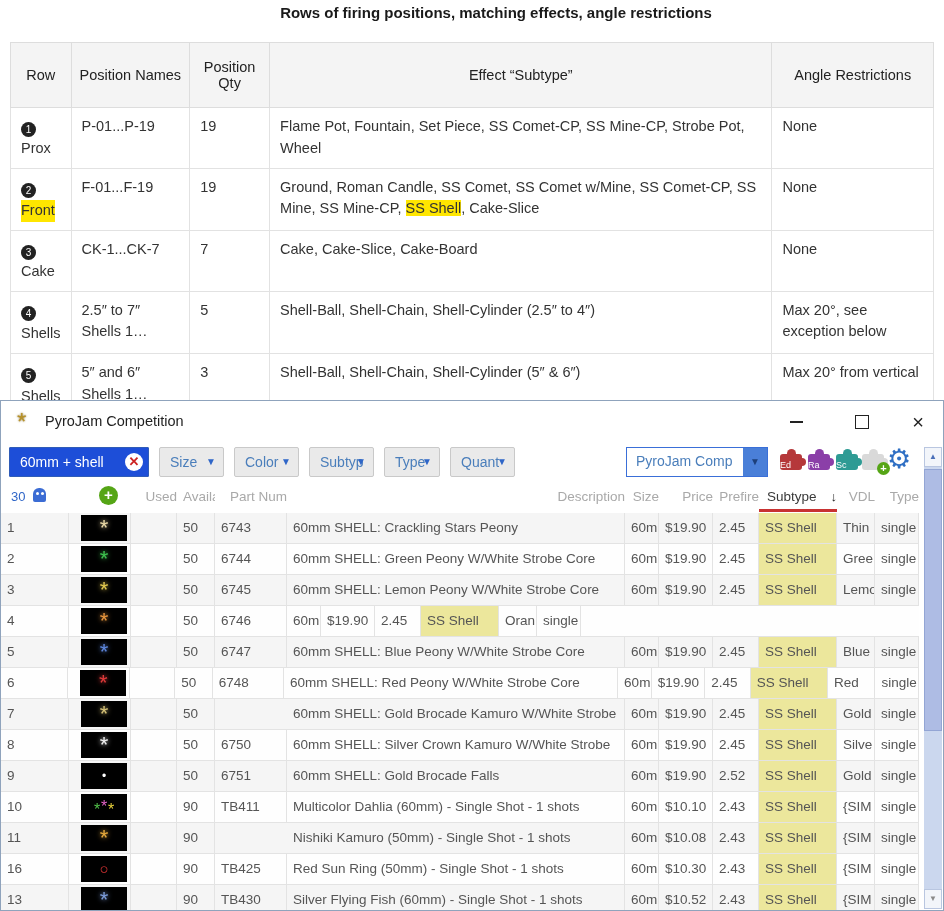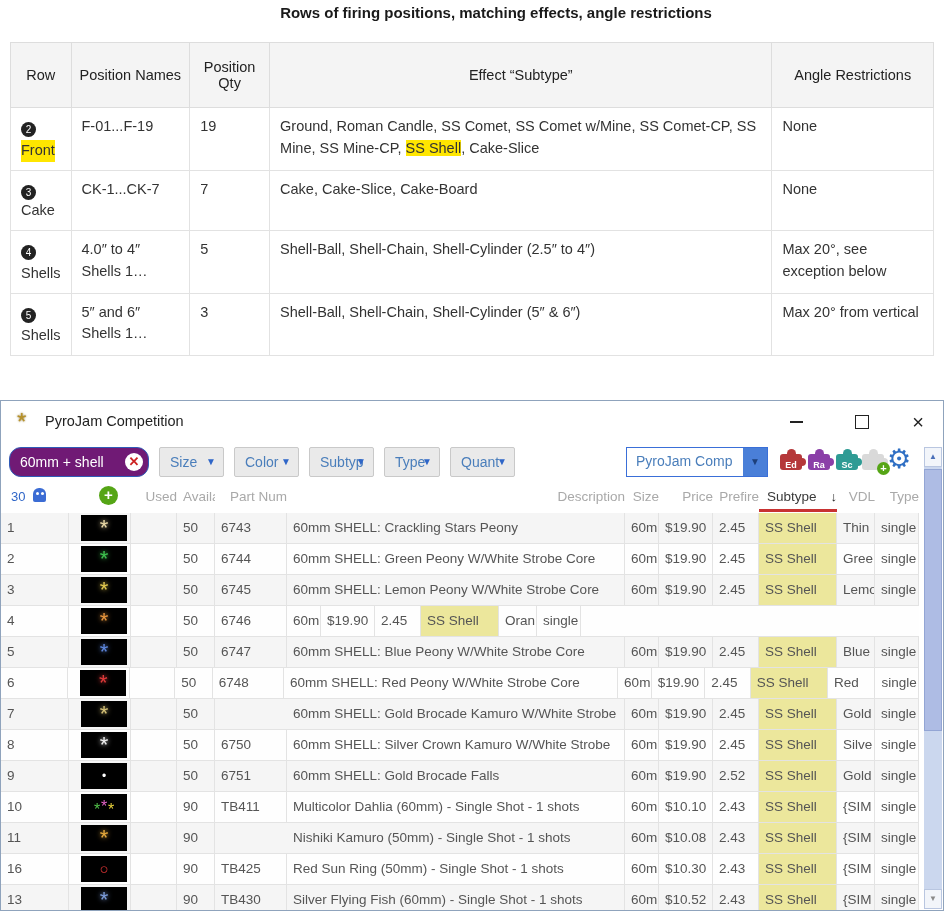--- a/index.html
+++ b/index.html
@@ -29,44 +29,44 @@
            text-shadow:0 0 2px #7a5f10;}
   .apptitle{position:absolute;left:44px;top:12px;font-size:14.5px;color:#222;}
   .winbtn{position:absolute;top:8px;width:30px;height:26px;display:flex;
           align-items:center;justify-content:center;cursor:default;}
   .btn-min{right:132px;} .btn-max{right:66px;} .btn-close{right:10px;}
   .minbar{width:13px;height:2px;background:#222;}
   .maxbox{width:12px;height:12px;border:1.5px solid #222;}
   .closex{font-size:20px;color:#222;line-height:1;}
 
   
-  .searchbox{position:absolute;left:8px;top:46px;width:140px;height:30px;background:#701a75;
-             border:1px solid #2f5cb8;border-radius:12px;box-sizing:border-box;}
+  .searchbox{position:absolute;left:8px;top:46px;width:140px;height:30px;background:#1d4ed8;
+             border:1px solid #2f5cb8;border-radius:1px;box-sizing:border-box;}
   .searchbox input{position:absolute;left:0;top:0;width:112px;height:28px;background:transparent;
              border:none;outline:none;color:#fff;font-size:14px;padding:0 0 0 10px;
              font-family:"Liberation Sans",sans-serif;}
   .clearbtn{position:absolute;right:5px;top:5px;width:18px;height:18px;border-radius:50%;
             background:#fff;color:#cc2222;font-weight:bold;font-size:13px;line-height:18px;
             text-align:center;}
   .ddbtn{position:absolute;top:46px;height:30px;background:#eaeaea;border:1px solid #c9c9c9;
          box-sizing:border-box;color:#4a7ebb;font-size:14px;line-height:28px;
          padding-left:10px;border-radius:2px;}
   .ddbtn .tri{position:absolute;right:7px;top:0;color:#2f66c8;font-size:10px;}
   .collection{position:absolute;left:625px;top:46px;width:142px;height:30px;background:#fff;
               border:1px solid #3a6fd8;box-sizing:border-box;}
   .collection .ctext{position:absolute;left:9px;top:5px;font-size:14px;color:#4a7ebb;}
   .collection .cbtn{position:absolute;right:0;top:0;width:24px;height:28px;background:#4a7fd8;
               color:#1d3f7a;font-size:10px;text-align:center;line-height:28px;}
   .puzzle{position:absolute;top:53px;width:22px;height:16px;border-radius:3px;}
   .puzzle::before{content:"";position:absolute;top:-5px;left:7px;width:9px;height:9px;
                   border-radius:50%;background:inherit;}
   .puzzle::after{content:"";position:absolute;right:-4px;top:4px;width:8px;height:8px;
                  border-radius:50%;background:inherit;}
-  .pbadge{position:absolute;bottom:0;left:0;right:0;text-align:center;color:#fff;
-          font-size:9px;font-weight:bold;z-index:2;}
+  .pbadge{position:absolute;bottom:0;left:0;right:0;text-align:left;color:#fff;
+          font-size:9px;font-weight:normal;z-index:2;}
   .pplus{position:absolute;right:-6px;bottom:-5px;width:13px;height:13px;border-radius:50%;
          background:#55a516;color:#fff;font-size:11px;font-weight:bold;line-height:13px;
          text-align:center;z-index:3;}
   .gear{position:absolute;left:886px;top:42px;font-size:27px;color:#2f6fc4;}
 
   
   .lockcount{position:absolute;left:10px;top:88px;font-size:13px;color:#2f66c8;}
   .ghost{position:absolute;left:32px;top:87px;width:13px;height:14px;background:#3b6cd4;
          border-radius:6px 6px 2px 2px;}
   .ghost::before{content:"";position:absolute;top:4px;left:2.5px;width:3px;height:3px;
@@ -123,36 +123,43 @@
       <tr>
         <th>Row</th>
         <th>Position Names</th>
         <th>Position Qty</th>
         <th>Effect “Subtype”</th>
         <th>Angle Restrictions</th>
       </tr>
     </thead>
     <tbody id="docBody">
         <tr>
+          <td class="c-row"><span class="circnum">1</span><span>Prox</span></td>
+          <td>P-01...P-19</td>
+          <td>19</td>
+          <td><span>Flame Pot, Fountain, Set Piece, SS Comet-CP, SS Mine-CP, Strobe Pot, Wheel</span></td>
+          <td>None</td>
+        </tr>
+        <tr>
           <td class="c-row"><span class="circnum">2</span><span class="lblblock hl">Front</span></td>
           <td>F-01...F-19</td>
           <td>19</td>
           <td><span>Ground, Roman Candle, SS Comet, SS Comet w/Mine, SS Comet-CP, SS Mine, SS Mine-CP, </span><span class="hl">SS Shell</span><span>, Cake-Slice</span></td>
           <td>None</td>
         </tr>
         <tr>
           <td class="c-row"><span class="circnum">3</span><span>Cake</span></td>
           <td>CK-1...CK-7</td>
           <td>7</td>
           <td><span>Cake, Cake-Slice, Cake-Board</span></td>
           <td>None</td>
         </tr>
         <tr>
           <td class="c-row"><span class="circnum">4</span><span class="lblblock ">Shells</span></td>
-          <td>4.0″ to 4″ Shells 1…</td>
+          <td>2.5″ to 7″ Shells 1…</td>
           <td>5</td>
           <td><span>Shell-Ball, Shell-Chain, Shell-Cylinder (2.5″ to 4″)</span></td>
           <td>Max 20°, see exception below</td>
         </tr>
         <tr>
           <td class="c-row"><span class="circnum">5</span><span class="lblblock ">Shells</span></td>
           <td>5″ and 6″ Shells 1…</td>
           <td>3</td>
           <td><span>Shell-Ball, Shell-Chain, Shell-Cylinder (5″ &amp; 6″)</span></td>
           <td>Max 20° from vertical</td>

